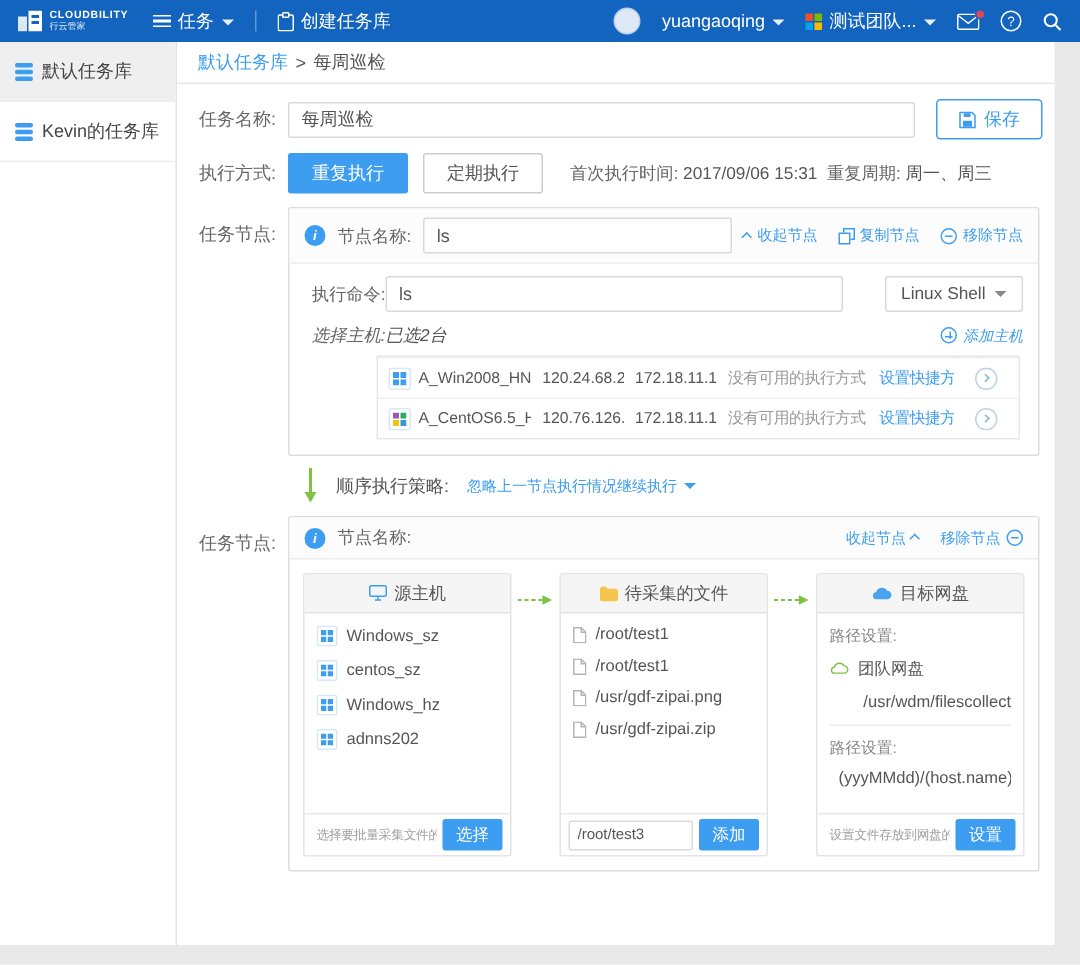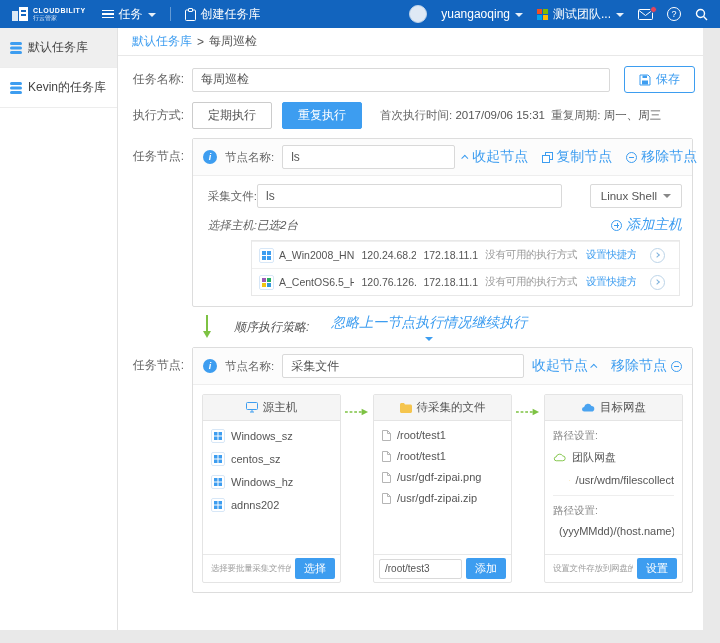--- a/index.html
+++ b/index.html
@@ -48,21 +48,21 @@
   .sched b { font-weight:normal; color:#666; }
 
   
   .nrow { display:flex; align-items:flex-start; margin-bottom:0; }
   .nrow .flabel { margin-top:10px; }
   .node-card { flex:1; border:1px solid #ddd; border-radius:2px; background:#fff; min-width:0; }
   .node-head { display:flex; align-items:center; gap:8px; padding:6px 10px; border-bottom:1px solid #eee; background:#fcfcfc; }
   .icon-info { width:14px; height:14px; flex:none; border-radius:50%; background:#3D9DF0; color:#fff; font-size:9px; font-style:italic; font-weight:bold; display:flex; align-items:center; justify-content:center; }
   .node-name-inp { width:280px; height:24px; }
   .head-links { margin-left:auto; display:flex; align-items:center; gap:14px; }
-  .hlink { display:flex; align-items:center; gap:4px; color:#3D9DF0; cursor:pointer; font-size:14px; white-space:nowrap; }
+  .hlink { display:flex; align-items:center; gap:4px; color:#3D9DF0; cursor:pointer; font-size:10px; white-space:nowrap; }
   .chev-up { width:5px; height:5px; border-left:1px solid; border-top:1px solid; transform:rotate(45deg) translateY(1px); }
   .icon-copy { position:relative; width:10px; height:10px; }
   .icon-copy::after { content:""; position:absolute; left:3px; top:0; width:6px; height:6px; border:1px solid #3D9DF0; }
   .icon-copy::before { content:""; position:absolute; left:0; top:3px; width:6px; height:6px; border:1px solid #3D9DF0; background:#fff; z-index:1; }
   .icon-cminus { width:11px; height:11px; border:1px solid; border-radius:50%; position:relative; }
   .icon-cminus::after { content:""; position:absolute; left:2px; right:2px; top:4px; height:1px; background:currentColor; }
   .icon-cplus { width:11px; height:11px; border:1px solid; border-radius:50%; position:relative; }
   .icon-cplus::after { content:""; position:absolute; left:2px; right:2px; top:4.5px; height:1px; background:currentColor; }
   .icon-cplus::before { content:""; position:absolute; top:2px; bottom:2px; left:4.5px; width:1px; background:currentColor; }
 
@@ -81,22 +81,22 @@
   .tc { padding:0 7px; overflow:hidden; display:flex; align-items:center; gap:5px; min-width:0; }
   .c1{width:24%;} .c2{width:14.5%;} .c3{width:14.5%;} .c4{width:37%; letter-spacing:-.3px;} .c5{width:10%; justify-content:center;}
   .sort-ic { color:#b5b5b5; font-size:10px; cursor:pointer; }
   .os-box { flex:none; border:1px solid #d7e7f7; border-radius:2px; padding:2px; background:#fff; display:flex; }
   .status-txt { color:#999; margin-right:4px; }
   .tdivider { width:1px; height:10px; background:#d9e8f7; margin:0 4px; }
   .op-circle { width:15px; height:15px; border:1px solid #bcd4e8; border-radius:50%; display:flex; align-items:center; justify-content:center; cursor:pointer; }
   .op-circle i { width:4px; height:4px; border-right:1px solid #7fb2dd; border-top:1px solid #7fb2dd; transform:rotate(45deg); margin-left:-1px; }
 
   
-  .connector { display:flex; align-items:center; gap:22px; margin:5px 0 5px 74px; height:30px;font-style:italic; }
-  .conn-val { display:flex; align-items:center; gap:5px;flex-direction:column; }
+  .connector { display:flex; align-items:center; gap:12px; margin:5px 0 5px 74px; height:30px; }
+  .conn-val { display:flex; align-items:center; gap:5px; }
 
   
   .panels { display:flex; align-items:stretch; padding:9px 9px 9px 9px; gap:4px; }
   .panel { flex:1; border:1px solid #e4e4e4; border-radius:2px; display:flex; flex-direction:column; min-width:0; background:#fff; }
   .panel-h { background:#f5f5f5; border-bottom:1px solid #e4e4e4; padding:5px 4px; display:flex; align-items:center; justify-content:center; gap:5px; color:#555; font-size:11.5px; }
   .panel-b { flex:1; padding:8px; overflow:hidden; }
   .pitem { display:flex; align-items:center; gap:6px; margin-bottom:9px; font-size:11px; color:#555; white-space:nowrap; overflow:hidden; }
   .panel-f { border-top:1px solid #e8e8e8; padding:4px 5px; display:flex; align-items:center; gap:4px; height:28px; }
   .hint { font-size:8.5px; color:#a0a0a0; letter-spacing:-.2px; white-space:nowrap; overflow:hidden; flex:1; display:flex; align-items:center; gap:3px; min-width:0; }
   .btn-blue { flex:none; background:#3D9DF0; color:#fff; border:none; border-radius:2px; font-size:11px; padding:3px 9px; cursor:pointer; font-family:inherit; }
@@ -209,22 +209,22 @@
               <path d="M1 1h8l2 2v8H1z" fill="none" stroke="#3D9DF0"></path>
               <rect x="3" y="6.5" width="6" height="4" fill="#3D9DF0"></rect>
               <rect x="3.5" y="1.5" width="4.5" height="2.5" fill="#3D9DF0"></rect>
             </svg>
           <span>保存</span>
         </button>
       </div>
 
       <div class="frow">
         <span class="flabel">执行方式:</span>
+        <button class="mode-btn sel">重复执行</button>
         <button class="mode-btn">定期执行</button>
-        <button class="mode-btn sel">重复执行</button>
         <span class="sched">
           <b>首次执行时间:</b>
           <span>2017/09/06 15:31</span>
           &nbsp;<b>重复周期:</b>
           <span>周一、周三</span>
         </span>
       </div>
 
       <div class="nrow">
         <span class="flabel">任务节点:</span>
@@ -243,21 +243,21 @@
                   <span>复制节点</span>
                 </span>
               <span class="hlink">
                   <i class="icon-cminus"></i>
                   <span>移除节点</span>
                 </span>
             </span>
           </div>
           <div class="node-body">
             <div class="cmd-row">
-              <span class="clabel">采集文件:</span>
+              <span class="clabel">执行命令:</span>
               <input class="inp cmd-inp" value="ls" style="">
               <span class="shell-dd">
                 <span>Linux Shell</span>
                 <i class="dcaret"></i>
               </span>
             </div>
             <div class="hosts-row">
               <span class="clabel">选择主机:</span>
               <span style="font-size:11.5px">已选2台</span>
               <span class="hlink add-host">
@@ -335,21 +335,20 @@
           <i class="dcaret" style="width:0;height:0;border-left:4px solid transparent;border-right:4px solid transparent;border-top:4px solid #3D9DF0"></i>
         </span>
       </div>
 
       <div class="nrow">
         <span class="flabel">任务节点:</span>
         <div class="node-card" style="margin-right:2px">
           <div class="node-head">
             <span class="icon-info">i</span>
             <span class="clabel" style="width:auto">节点名称:</span>
-            <input class="inp node-name-inp" value="采集文件" style="">
             <span class="head-links">
               <span class="hlink">
                   <span>收起节点</span>
                   <i class="chev-up"></i>
                 </span>
               <span class="hlink">
                   <span>移除节点</span>
                   <i class="icon-cminus"></i>
                 </span>
             </span>

